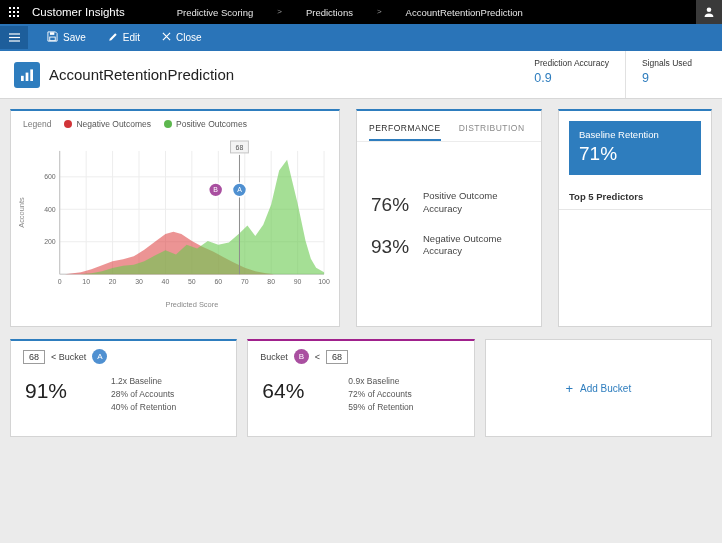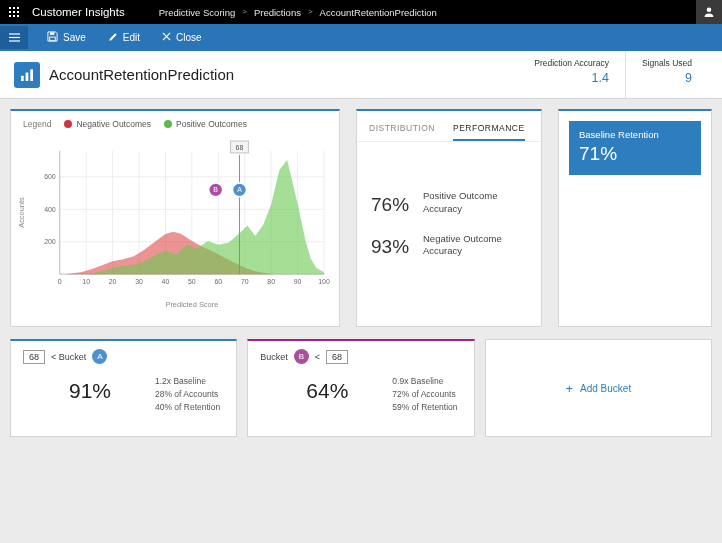--- a/index.html
+++ b/index.html
@@ -7,35 +7,35 @@
   body {
     width:722px; height:543px; overflow:hidden;
     background:#ebebeb;
     font-family:"Liberation Sans", sans-serif;
     color:#333;
   }
   
   .topbar { height:24px; background:#000; display:flex; align-items:center; color:#fff; }
   .waffle { width:28px; height:24px; display:flex; align-items:center; justify-content:center; cursor:pointer; }
   .app-title { font-size:11.5px; margin:0 8px 0 4px; white-space:nowrap;text-align:center; }
-  .breadcrumb { display:flex; gap:7px; font-size:9.5px; color:#e6e6e6; margin-left:26px; }
+  .breadcrumb { display:flex; gap:24px; font-size:9.5px; color:#e6e6e6; margin-left:44px; }
   .breadcrumb .sep { color:#9a9a9a; font-size:8px; }
   .breadcrumb .crumb { cursor:pointer; white-space:nowrap; }
   .topbar .spacer { flex:1; }
   .account { width:26px; height:24px; background:#3a3a3a; display:flex; align-items:center; justify-content:center; cursor:pointer; }
   
   .cmdbar { height:27px; background:#2a74b8; display:flex; align-items:center; color:#fff; }
   .hamburger { width:28px; height:23px; background:#1d5e9b; display:flex; align-items:center; justify-content:center; margin-right:8px; cursor:pointer; }
   .cmd-btn { display:flex; align-items:center; gap:5px; background:none; border:none; color:#fff;
              font-family:inherit; font-size:10px; height:23px; padding:0 11px; cursor:pointer; }
   
   .page-header { height:48px; background:#fff; border-bottom:1px solid #d7d7d7; display:flex; align-items:center; padding:0 14px; }
   .page-icon { width:26px; height:26px; border-radius:3px; background:#2e7dbe; display:flex; align-items:center; justify-content:center; margin-right:9px; flex:none; }
   .page-title { font-size:15px; font-weight:400; color:#222; margin:0; }
-  .metrics { margin-left:auto; display:flex; align-self:stretch;text-align:right; }
+  .metrics { margin-left:auto; display:flex; align-self:stretch; }
   .metric { padding:7px 16px 0; display:flex; flex-direction:column; }
   .metric + .metric { border-left:1px solid #e1e1e1; }
   .metric-label { font-size:8.5px; color:#333; }
   .metric-value { font-size:12.5px; color:#2e7dbe; margin-top:3px; }
   
   .content { padding:10px 10px 0; }
   .row1 { display:flex; gap:16px; height:218px; }
   .row2 { display:flex; gap:10px; height:98px; margin-top:12px; }
   .card { background:#fff; border:1px solid #d4d4d4; border-top:2px solid #2e7dbe; }
   .chart-card { width:330px; flex:none; }
@@ -62,21 +62,21 @@
   .baseline-value { font-size:19px; font-weight:300; margin-top:3px; }
   .predictors-title { font-size:9.5px; font-weight:bold; color:#333; padding:6px 10px 7px; border-bottom:1px solid #e6e6e6; }
   .predictors { list-style:none; margin:0; padding:0; font-size:9.5px; color:#555; }
   .predictors li { padding:5.5px 10px; border-bottom:1px solid #f2f2f2; cursor:default; }
   .predictors li.alt { background:#ececec; }
   
   .bucket-card { flex:1; }
   .bucket-head { display:flex; align-items:center; gap:6px; padding:8px 12px 1px; font-size:9px; color:#444; }
   .bh-box { border:1px solid #9c9c9c; padding:1px 5px; font-size:9px; color:#333; }
   .bh-circle { width:15px; height:15px; border-radius:50%; color:#fff; display:flex; align-items:center; justify-content:center; font-size:8px; cursor:grab; flex:none; }
-  .bucket-body { display:flex; align-items:flex-start; padding:7px 14px 0;margin-left:44px; }
+  .bucket-body { display:flex; align-items:flex-start; padding:7px 14px 0; }
   .bucket-value { font-size:21px; font-weight:300; color:#222; min-width:64px; margin-top:7px; }
   .bucket-lines { font-size:8.5px; color:#555; line-height:1.55; margin-left:22px; margin-top:3px; }
   .add-card { flex:1; border-top:1px solid #d4d4d4; display:flex; align-items:center; justify-content:center; color:#2e7dbe; font-size:10px; cursor:pointer; }
   .add-card .plus { font-size:13px; font-weight:300; margin-right:7px; line-height:1; }
 </style>
 </head>
 <body>
 
 <div class="app-root">
 
@@ -156,21 +156,21 @@
       <svg width="16" height="16" viewBox="0 0 20 20" fill="#fff">
         <rect x="2.5" y="11" width="3.4" height="6.5"></rect>
         <rect x="8.3" y="7" width="3.4" height="10.5"></rect>
         <rect x="14.1" y="3" width="3.4" height="14.5"></rect>
       </svg>
     </div>
     <h1 class="page-title">AccountRetentionPrediction</h1>
     <div class="metrics" id="metrics">
         <div class="metric">
           <div class="metric-label">Prediction Accuracy</div>
-          <div class="metric-value">1.4</div>
+          <div class="metric-value">0.9</div>
         </div>
         <div class="metric">
           <div class="metric-label">Signals Used</div>
           <div class="metric-value">9</div>
         </div>
       </div>
   </div>
 
   <main class="content">
 
@@ -228,40 +228,41 @@
               <text x="202.94" y="63.65789473684211" text-anchor="middle" font-size="7" fill="#fff">B</text>
               <circle cx="226.88000000000002" cy="61.15789473684211" r="7" fill="#4f90d1" stroke="#fff" stroke-width="1.5"></circle>
               <text x="226.88000000000002" y="63.65789473684211" text-anchor="middle" font-size="7" fill="#fff">A</text>
               <text x="179" y="179" text-anchor="middle" font-size="7.5" fill="#8a8a8a">Predicted Score</text>
               <text x="10" y="84" text-anchor="middle" font-size="7.5" fill="#8a8a8a" transform="rotate(-90 10 84)">Accounts</text>
             </svg></div>
       </section>
 
       <section class="card perf-card">
         <div class="tabs" id="tabs">
+            <div class="tab active">PERFORMANCE</div>
             <div class="tab">DISTRIBUTION</div>
-            <div class="tab active">PERFORMANCE</div>
           </div>
         <div class="stats" id="stats">
             <div class="stat">
               <div class="stat-value">76%</div>
               <div class="stat-label">Positive Outcome Accuracy</div>
             </div>
             <div class="stat">
               <div class="stat-value">93%</div>
               <div class="stat-label">Negative Outcome Accuracy</div>
             </div>
           </div>
       </section>
 
       <section class="card baseline-card">
         <div class="baseline-tile">
           <div class="baseline-label">Baseline Retention</div>
           <div class="baseline-value">71%</div>
         </div>
+        <div class="predictors-title">Top 5 Predictors</div>
       </section>
 
     </div>
 
     <div class="row2" id="bucket-row">
 
       <section class="card bucket-card" style="border-top-color: rgb(46, 125, 190);">
           <div class="bucket-head">
             <span class="bh-box">68</span>
             <span class="bh-text">&lt; Bucket</span>

